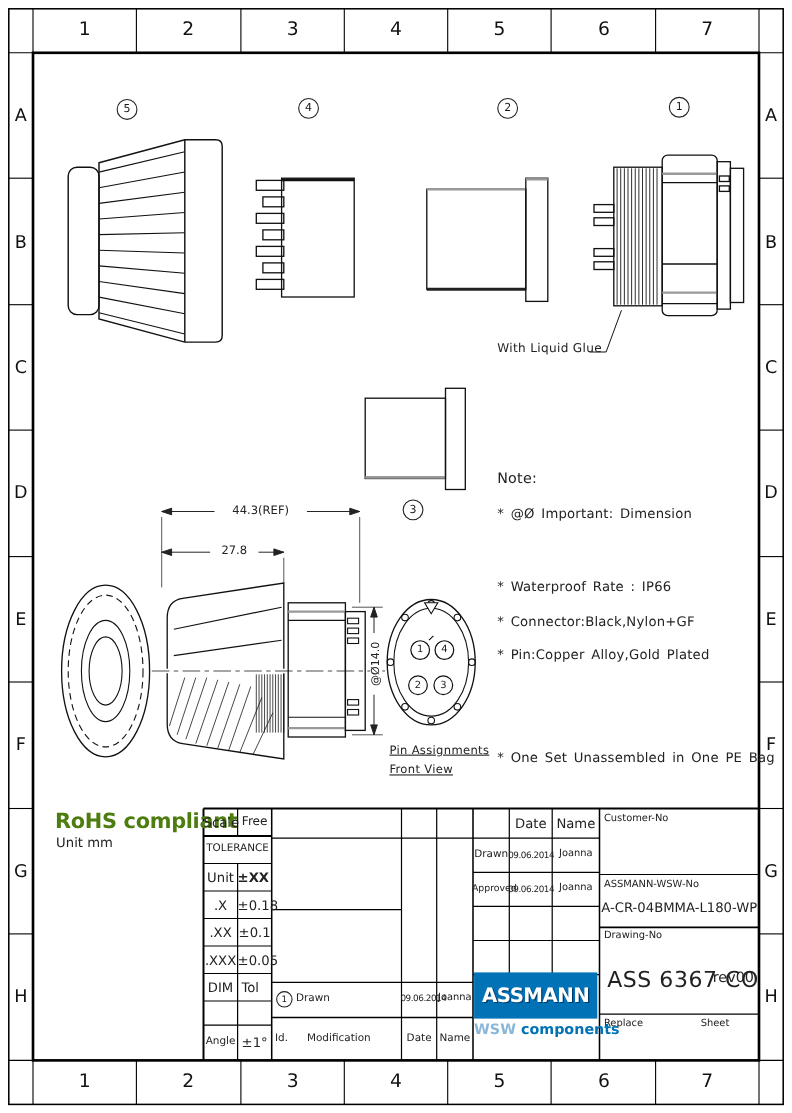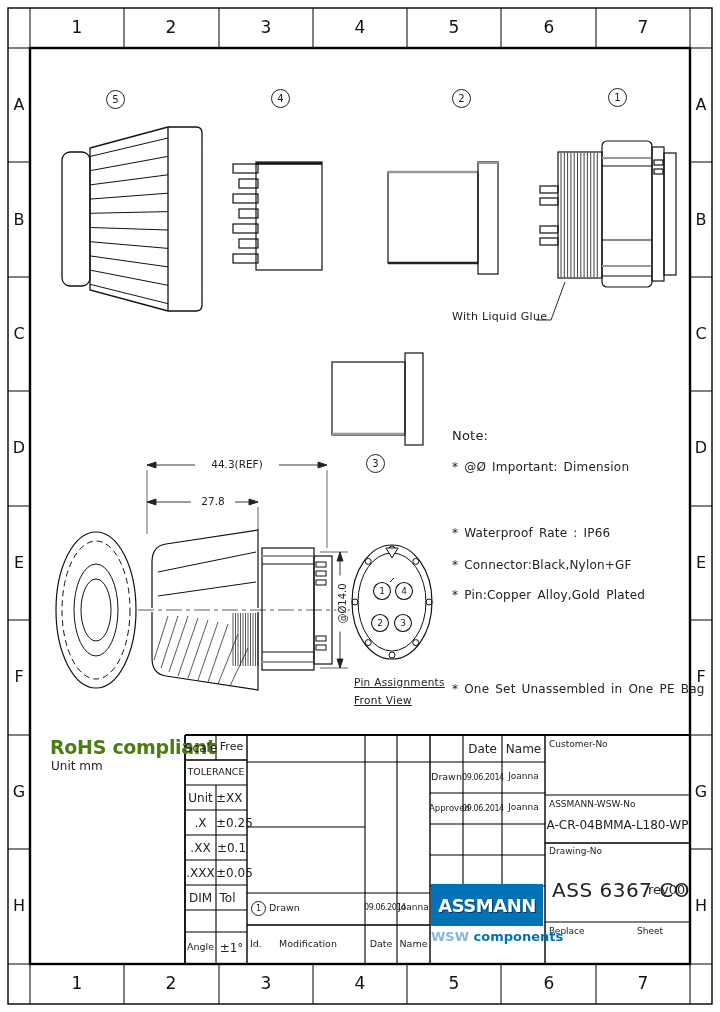--- a/index.html
+++ b/index.html
@@ -330,23 +330,23 @@
   <div class="abs note" style="left:452px;top:588px;">* Pin:Copper Alloy,Gold Plated</div>
   <div class="abs note" style="left:452px;top:682px;">* One Set Unassembled in One PE Bag</div>
 
   <div class="abs rohs" style="left:50px;top:736px;">RoHS compliant</div>
   <div class="abs tb" style="left:51px;top:759px;">Unit mm</div>
 
   <div class="abs tb tbc" style="left:185px;top:741px;width:31px;">Scale</div>
   <div class="abs tb tbc" style="left:216px;top:740px;width:31px;font-size:11px;">Free</div>
   <div class="abs tb tbc" style="left:185px;top:766px;width:62px;font-size:9.5px;">TOLERANCE</div>
   <div class="abs tb tbc" style="left:185px;top:791px;width:31px;">Unit</div>
-  <div class="abs tb tbc" style="left:216px;top:791px;width:25px;">±XX</div>
+  <div class="abs tb tbc" style="left:216px;top:791px;width:25px;font-weight:bold;">±XX</div>
   <div class="abs tb tbc" style="left:185px;top:816px;width:31px;">.X</div>
-  <div class="abs tb tbc" style="left:216px;top:816px;width:31px;">±0.25</div>
+  <div class="abs tb tbc" style="left:216px;top:816px;width:31px;">±0.18</div>
   <div class="abs tb tbc" style="left:185px;top:841px;width:31px;">.XX</div>
   <div class="abs tb tbc" style="left:216px;top:841px;width:31px;">±0.1</div>
   <div class="abs tb tbc" style="left:185px;top:866px;width:31px;">.XXX</div>
   <div class="abs tb tbc" style="left:216px;top:866px;width:31px;">±0.05</div>
   <div class="abs tb tbc" style="left:185px;top:891px;width:31px;">DIM</div>
   <div class="abs tb tbc" style="left:216px;top:891px;width:23px;">Tol</div>
   <div class="abs tb tbc" style="left:185px;top:941px;width:31px;font-size:9.5px;">Angle</div>
   <div class="abs tb tbc" style="left:216px;top:941px;width:31px;">±1°</div>
 
   <div class="abs marker-circle" style="left:251px;top:901px;">1</div>

